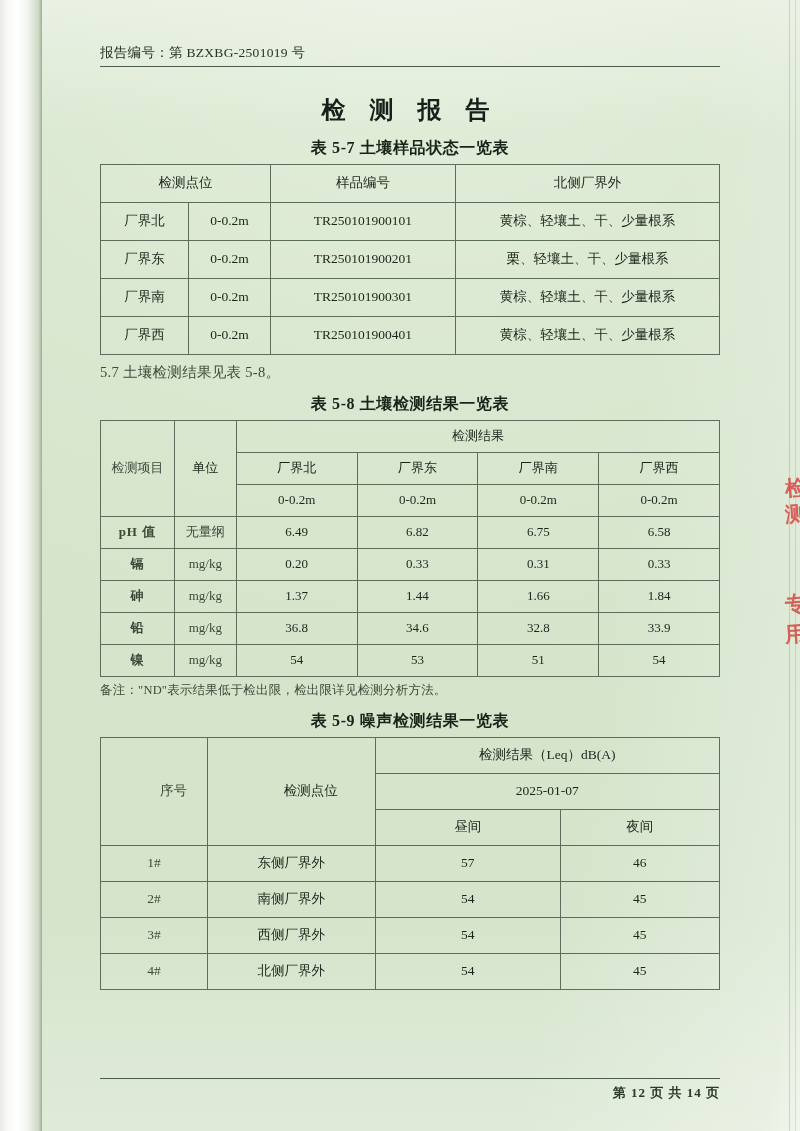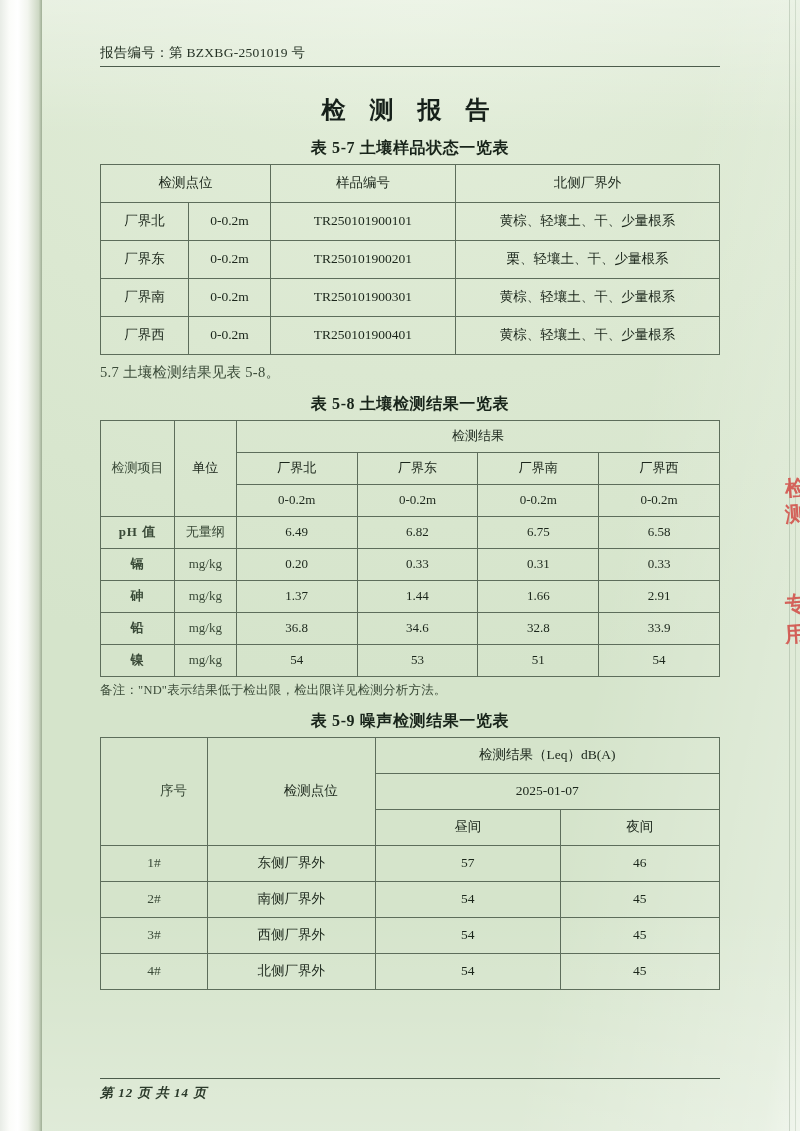--- a/index.html
+++ b/index.html
@@ -121,26 +121,25 @@
 
   .cell-item { font-weight: bold; letter-spacing: 1px; }
 
   
   .faded { color: #3a4a38; }
 
   
   .footer {
     position: absolute;
     left: 100px; top: 1084px; width: 620px;
-    text-align: left;
+    text-align: right;
     font-size: 13px;
     font-weight: bold;
     color: #2b3a2b;
     letter-spacing: 1px;
-    font-style: italic;
   }
   .footer-rule {
     position: absolute;
     left: 100px; top: 1078px; width: 620px;
     border-top: 1.2px solid #4c5c4c;
   }
 
   
   #stamp {
     position: absolute;
@@ -266,21 +265,21 @@
         <td>0.33</td>
         <td>0.31</td>
         <td>0.33</td>
       </tr>
       <tr>
         <td class="cell-item faded">砷</td>
         <td class="faded">mg/kg</td>
         <td>1.37</td>
         <td>1.44</td>
         <td>1.66</td>
-        <td>2.91</td>
+        <td>1.84</td>
       </tr>
       <tr>
         <td class="cell-item faded">铅</td>
         <td class="faded">mg/kg</td>
         <td>36.8</td>
         <td>34.6</td>
         <td>32.8</td>
         <td>33.9</td>
       </tr>
       <tr>

